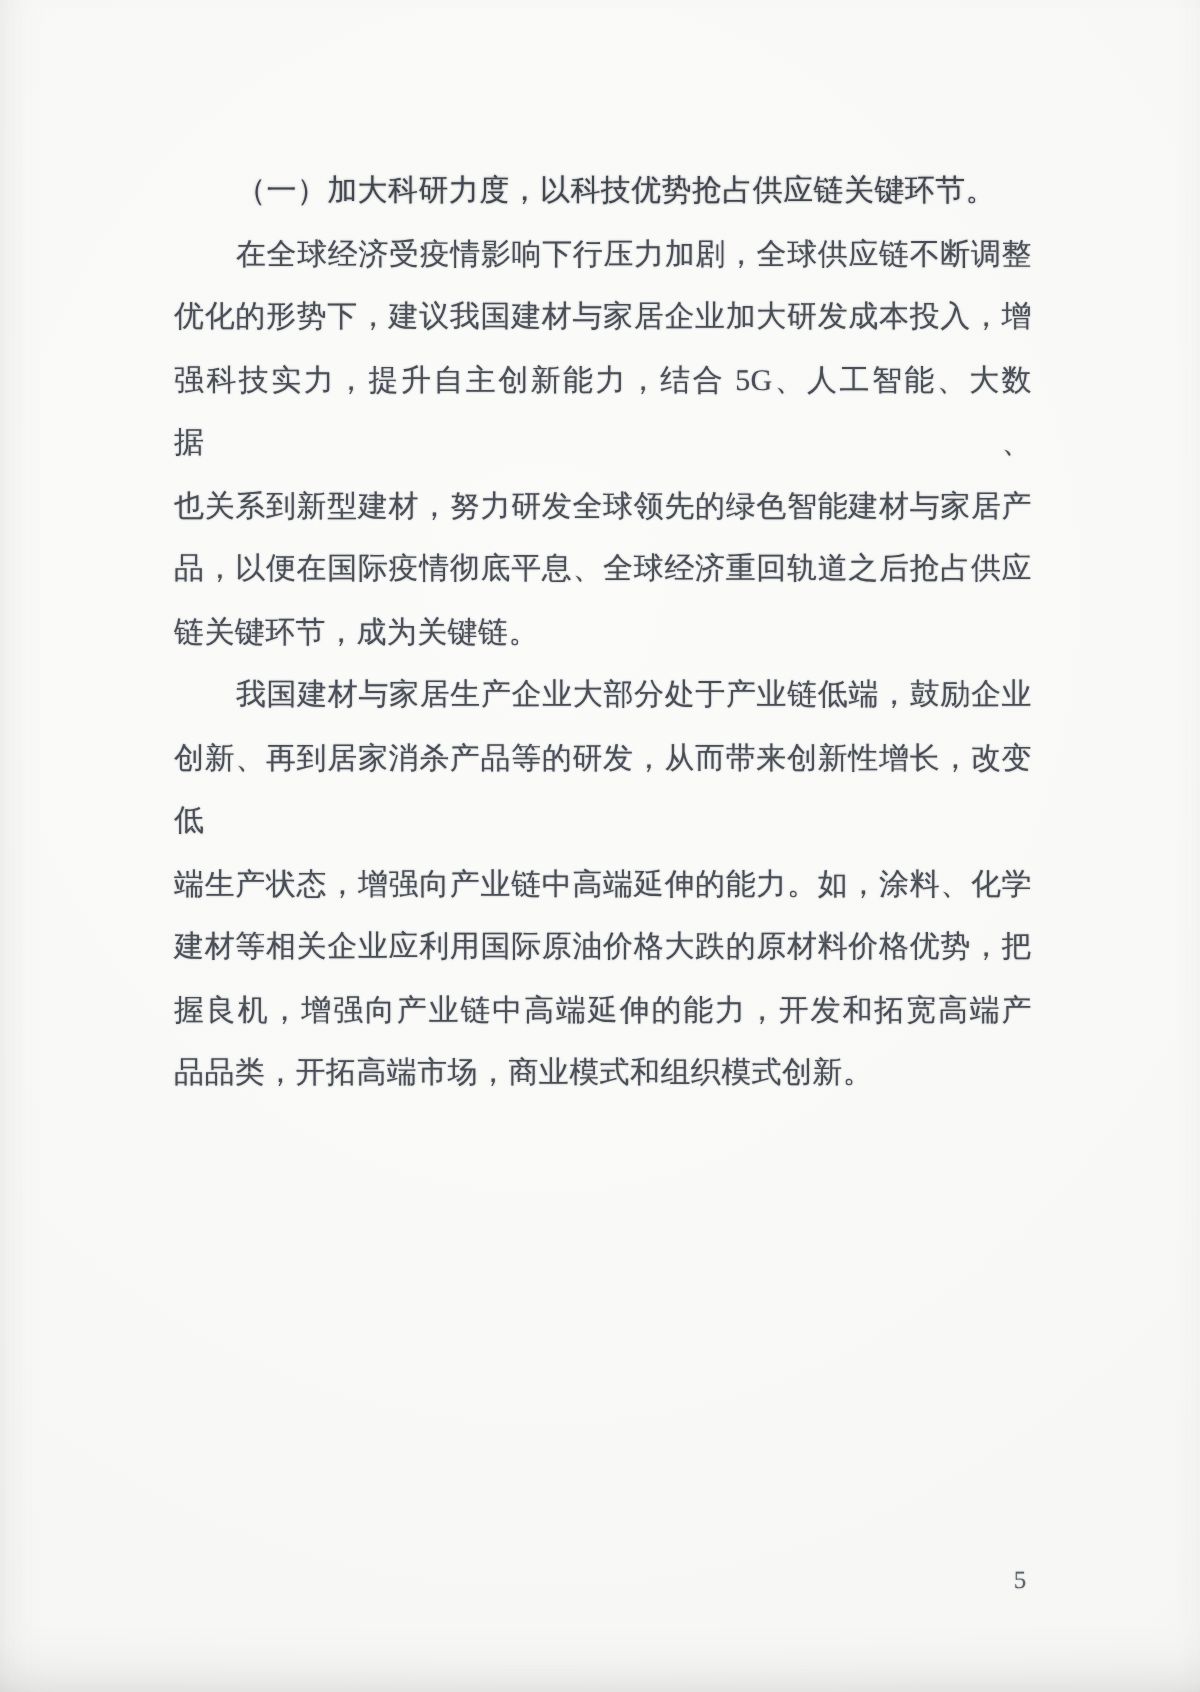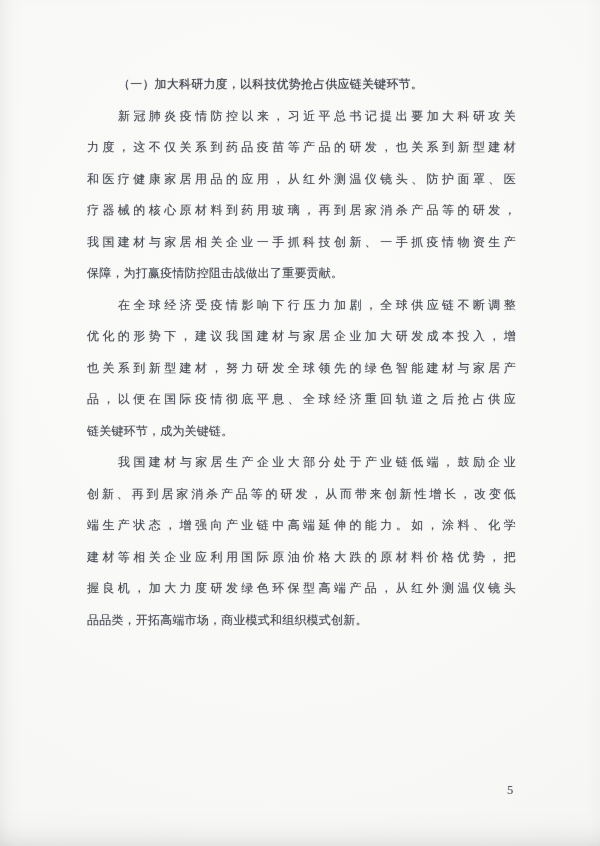--- a/index.html
+++ b/index.html
@@ -17,23 +17,23 @@
       radial-gradient(140% 110% at 45% 35%, #fbfbfa 0%, #f8f8f6 50%, #f2f2f0 100%);
     box-shadow:
       inset 0 -20px 34px -26px rgba(105,105,112,0.35),
       inset 16px 0 30px -26px rgba(105,105,112,0.22),
       inset -10px 0 26px -26px rgba(105,105,112,0.15);
     font-family: "Liberation Serif", "DejaVu Serif", serif;
   }
   .textblock {
     position: absolute;
     left: 87px;
-    top: 69px;
+    top: 81px;
     width: 429px;
-    font-size: 12px;
+    font-size: 15px;
     line-height: 31.5px;
     color: #4a4e57;
     text-shadow: 0 0 1px rgba(88,92,102,0.55);
     letter-spacing: 0.2px;
   }
   .paragraph { margin: 0; }
   .line {
     text-align: justify;
     text-align-last: justify;
     white-space: normal;
@@ -62,37 +62,30 @@
 </style>
 </head>
 <body>
 
 <div class="page">
   <div class="textblock" id="textblock">
       <div class="paragraph heading">
         <div class="line indent end">（一）加大科研力度，以科技优势抢占供应链关键环节。</div>
       </div>
       <div class="paragraph body">
-        <div class="line indent">新冠肺炎疫情防控以来，习近平总书记提出要加大科研攻关</div>
-        <div class="line">力度，这不仅关系到药品疫苗等产品的研发，也关系到新型建材</div>
-        <div class="line">和医疗健康家居用品的应用，从红外测温仪镜头、防护面罩、医</div>
-        <div class="line">疗器械的核心原材料到药用玻璃，再到居家消杀产品等的研发，</div>
-        <div class="line">我国建材与家居相关企业一手抓科技创新、一手抓疫情物资生产</div>
-        <div class="line end">保障，为打赢疫情防控阻击战做出了重要贡献。</div>
-      </div>
-      <div class="paragraph body">
         <div class="line indent">在全球经济受疫情影响下行压力加剧，全球供应链不断调整</div>
         <div class="line">优化的形势下，建议我国建材与家居企业加大研发成本投入，增</div>
+        <div class="line">强科技实力，提升自主创新能力，结合 5G、人工智能、大数据、</div>
         <div class="line">也关系到新型建材，努力研发全球领先的绿色智能建材与家居产</div>
         <div class="line">品，以便在国际疫情彻底平息、全球经济重回轨道之后抢占供应</div>
         <div class="line end">链关键环节，成为关键链。</div>
       </div>
       <div class="paragraph body">
         <div class="line indent">我国建材与家居生产企业大部分处于产业链低端，鼓励企业</div>
         <div class="line">创新、再到居家消杀产品等的研发，从而带来创新性增长，改变低</div>
         <div class="line">端生产状态，增强向产业链中高端延伸的能力。如，涂料、化学</div>
         <div class="line">建材等相关企业应利用国际原油价格大跌的原材料价格优势，把</div>
-        <div class="line">握良机，加大力度研发绿色环保型高端产品，从红外测温仪镜头</div>
+        <div class="line">握良机，增强向产业链中高端延伸的能力，开发和拓宽高端产</div>
         <div class="line end">品品类，开拓高端市场，商业模式和组织模式创新。</div>
       </div>
     </div>
   <div class="pagenum">5</div>
 </div>
 
 </body></html>

